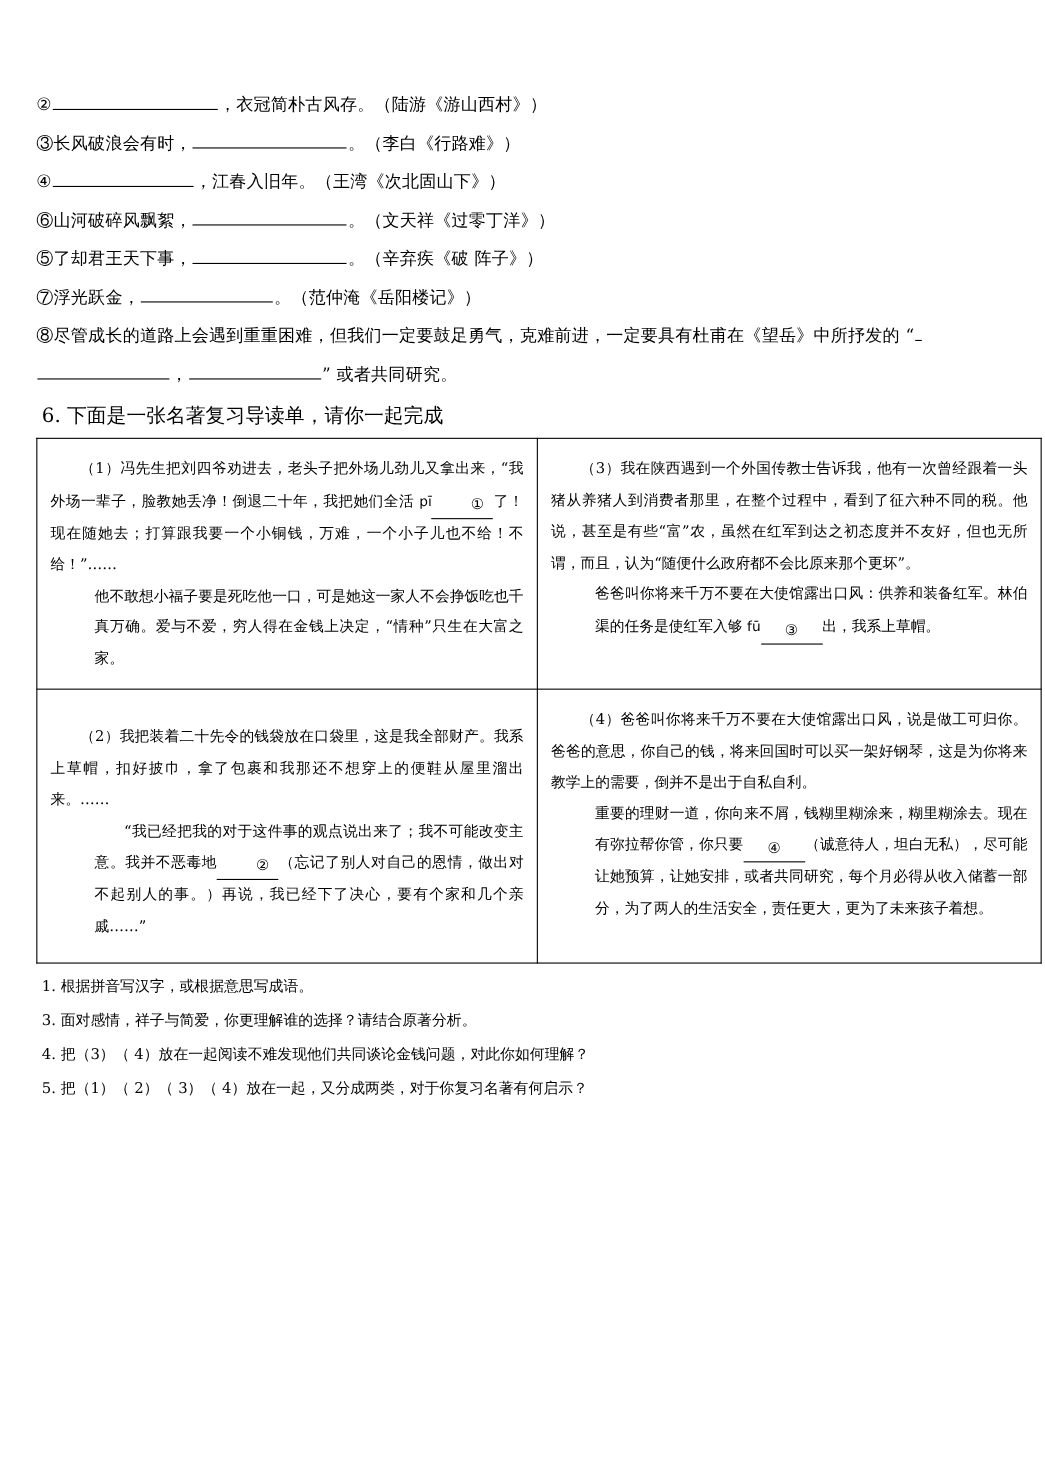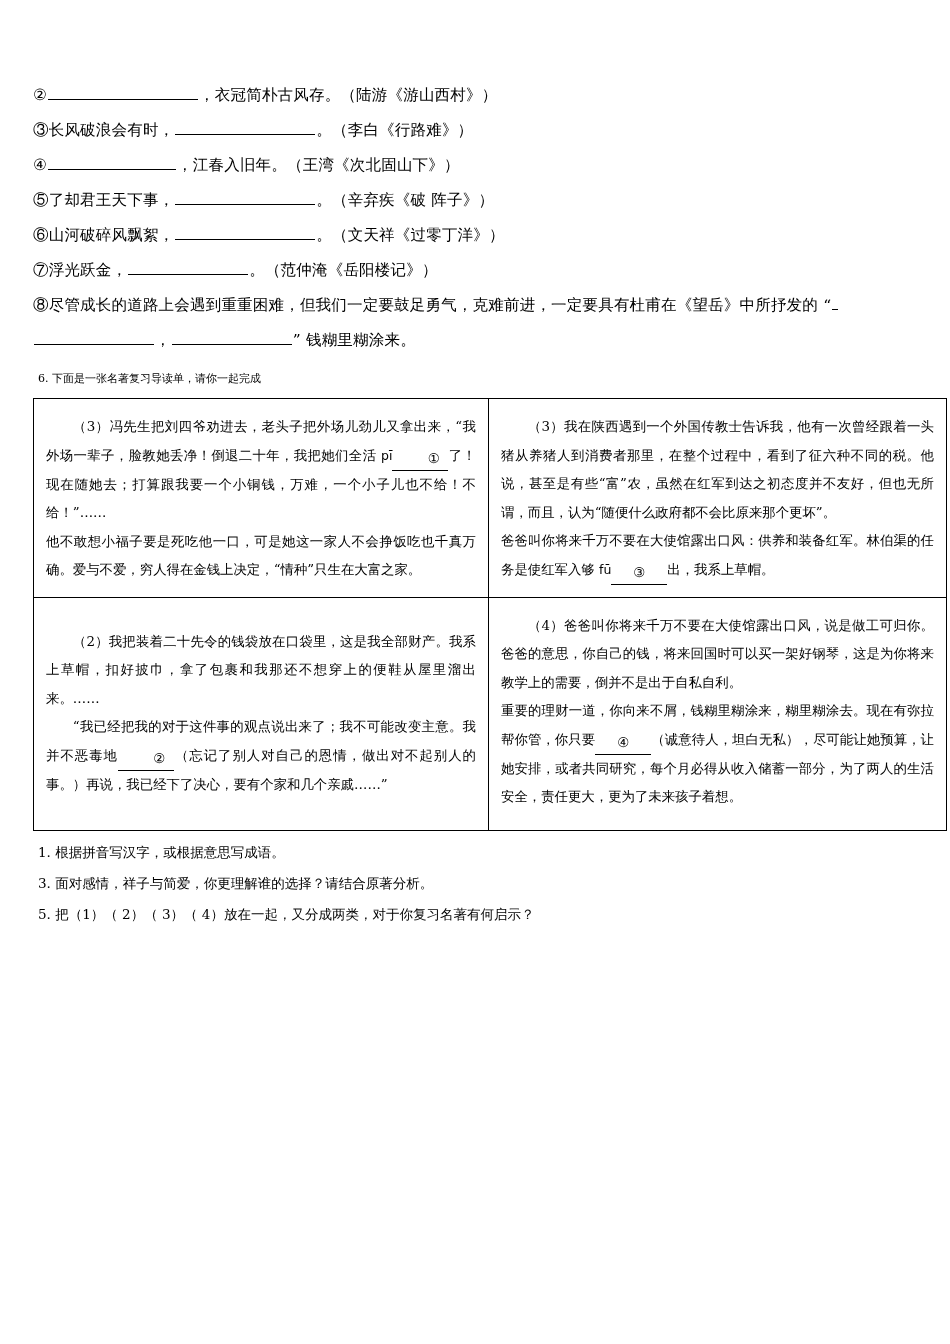--- a/index.html
+++ b/index.html
@@ -41,21 +41,21 @@
     height: 14px;
     margin: 0 1px;
   }
   .blk-w1 { width: 150px; }
   .blk-w2 { width: 140px; }
   .blk-w3 { width: 128px; }
   .blk-w4 { width: 120px; }
   .blk-tail { width: 6px; }
 
   .q6 {
-    font-size: 11px;
+    font-size: 18px;
     font-weight: normal;
     line-height: 30px;
     margin: 6px 0 4px 5px;
     white-space: nowrap;
   }
 
   
   .guide-table {
     border-collapse: collapse;
     width: 863px;
@@ -69,21 +69,21 @@
   }
   .guide-table td.left-cell  { width: 430px; }
   .guide-table td.right-cell { width: 433px; }
   .cell-p {
     font-size: 13.4px;
     line-height: 28.5px;
     margin: 0;
     text-align: justify;
     text-justify: inter-ideograph;
   }
-  .cell-p + .cell-p { margin-top: 0; }
+  .cell-p + .cell-p { margin-top: 0; margin-left: 40px; }
   .indent2 { text-indent: 2em; }
   .row2 td { padding-top: 30px; padding-bottom: 18px; }
   .row2 td.right-cell { padding-top: 14px; }
 
   .inline-blank {
     display: inline-block;
     border-bottom: 1.2px solid #000;
     min-width: 56px;
     text-align: center;
     line-height: 20px;
@@ -110,43 +110,43 @@
     <div class="poem-line">
       <span>②</span><span class="blk blk-w1"></span><span>，衣冠简朴古风存。（陆游《游山西村》）</span>
     </div>
     <div class="poem-line">
       <span>③</span><span>长风破浪会有时，</span><span class="blk blk-w2"></span><span>。（李白《行路难》）</span>
     </div>
     <div class="poem-line">
       <span>④</span><span class="blk blk-w3"></span><span>，江春入旧年。（王湾《次北固山下》）</span>
     </div>
     <div class="poem-line">
-      <span>⑤</span><span>了却君王天下事，</span><span class="blk blk-w2"></span><span>。（辛弃疾《破 阵子》）</span>
+      <span>⑥</span><span>山河破碎风飘絮，</span><span class="blk blk-w2"></span><span>。（文天祥《过零丁洋》）</span>
     </div>
     <div class="poem-line">
-      <span>⑥</span><span>山河破碎风飘絮，</span><span class="blk blk-w2"></span><span>。（文天祥《过零丁洋》）</span>
+      <span>⑤</span><span>了却君王天下事，</span><span class="blk blk-w2"></span><span>。（辛弃疾《破 阵子》）</span>
     </div>
     <div class="poem-line">
       <span>⑦</span><span>浮光跃金，</span><span class="blk blk-w4"></span><span>。（范仲淹《岳阳楼记》）</span>
     </div>
     <div class="poem-line wrap">
-      <span>⑧</span><span>尽管成长的道路上会遇到重重困难，但我们一定要鼓足勇气，克难前进，一定要具有杜甫在《望岳》中所抒发的 “</span><span class="blk blk-tail"></span><span class="blk blk-w4"></span><span>，</span><span class="blk blk-w4"></span><span>” 钱糊里糊涂来。</span>
+      <span>⑧</span><span>尽管成长的道路上会遇到重重困难，但我们一定要鼓足勇气，克难前进，一定要具有杜甫在《望岳》中所抒发的 “</span><span class="blk blk-tail"></span><span class="blk blk-w4"></span><span>，</span><span class="blk blk-w4"></span><span>” 或者共同研究。</span>
     </div>
   </div>
 
   <div class="q6">
     <span>6.</span>
     <span>下面是一张名著复习导读单，请你一起完成</span>
   </div>
 
   <table class="guide-table">
     <tbody>
       <tr class="row1">
         <td class="left-cell">
-          <p class="cell-p indent2"><span>（3）冯先生把刘四爷劝进去，老头子把外场儿劲儿又拿出来，“我外场一辈子，脸教她丢净！倒退二十年，我把她们全活 </span><span class="py">pī</span><span class="inline-blank">①</span><span>了！现在随她去；打算跟我要一个小铜钱，万难，一个小子儿也不给！不给！”……</span></p>
+          <p class="cell-p indent2"><span>（1）冯先生把刘四爷劝进去，老头子把外场儿劲儿又拿出来，“我外场一辈子，脸教她丢净！倒退二十年，我把她们全活 </span><span class="py">pī</span><span class="inline-blank">①</span><span>了！现在随她去；打算跟我要一个小铜钱，万难，一个小子儿也不给！不给！”……</span></p>
           <p class="cell-p"><span>他不敢想小福子要是死吃他一口，可是她这一家人不会挣饭吃也千真万确。爱与不爱，穷人得在金钱上决定，“情种”只生在大富之家。</span></p>
         </td>
         <td class="right-cell">
           <p class="cell-p indent2"><span>（3）我在陕西遇到一个外国传教士告诉我，他有一次曾经跟着一头猪从养猪人到消费者那里，在整个过程中，看到了征六种不同的税。他说，甚至是有些“富”农，虽然在红军到达之初态度并不友好，但也无所谓，而且，认为“随便什么政府都不会比原来那个更坏”。</span></p>
           <p class="cell-p"><span>爸爸叫你将来千万不要在大使馆露出口风：供养和装备红军。林伯渠的任务是使红军入够 </span><span class="py">fū</span><span class="inline-blank">③</span><span>出，我系上草帽。</span></p>
         </td>
       </tr>
       <tr class="row2">
         <td class="left-cell">
           <p class="cell-p indent2"><span>（2）我把装着二十先令的钱袋放在口袋里，这是我全部财产。我系上草帽，扣好披巾，拿了包裹和我那还不想穿上的便鞋从屋里溜出来。……</span></p>
@@ -163,18 +163,22 @@
   <div class="subq-list">
     <div class="subq">
       <span>1.</span>
       <span>根据拼音写汉字，或根据意思写成语。</span>
     </div>
     <div class="subq">
       <span>3.</span>
       <span>面对感情，祥子与简爱，你更理解谁的选择？请结合原著分析。</span>
     </div>
     <div class="subq">
+      <span>4.</span>
+      <span>把（3）（ 4）放在一起阅读不难发现他们共同谈论金钱问题，对此你如何理解？</span>
+    </div>
+    <div class="subq">
       <span>5.</span>
       <span>把（1）（ 2）（ 3）（ 4）放在一起，又分成两类，对于你复习名著有何启示？</span>
     </div>
   </div>
 
 </div>
 
 </body></html>

